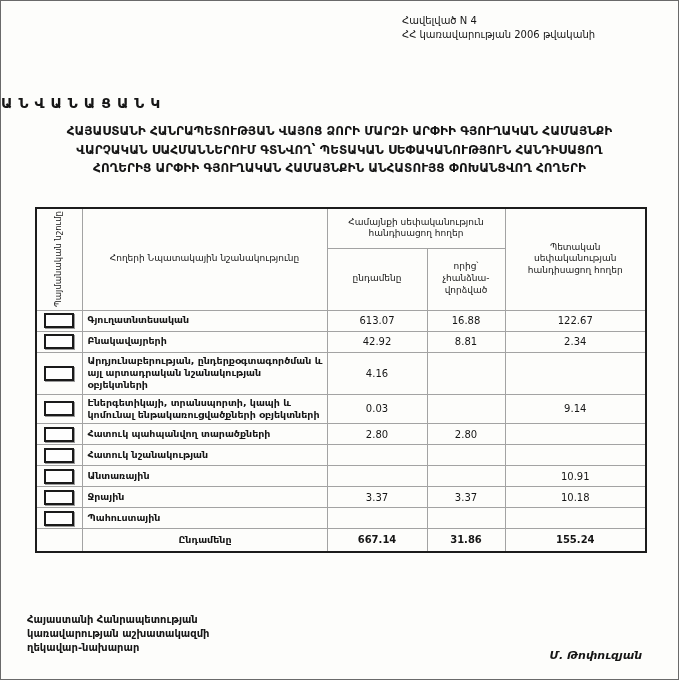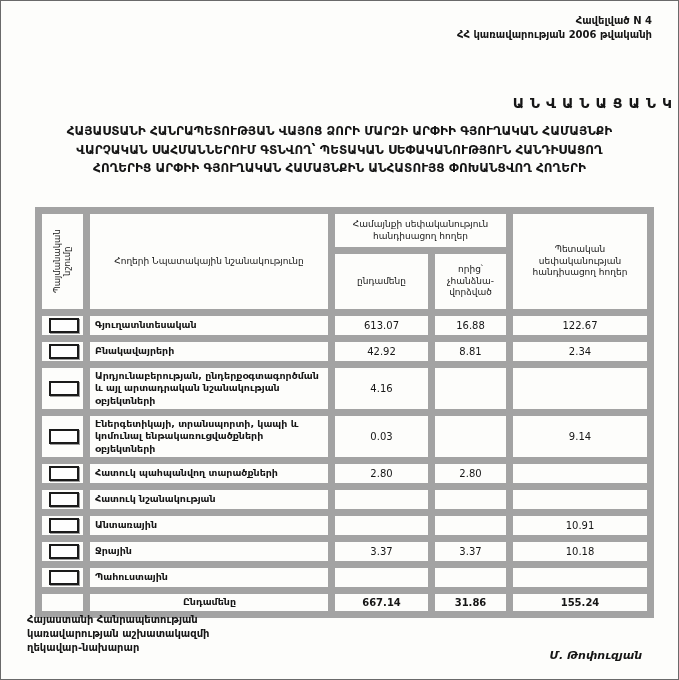--- a/index.html
+++ b/index.html
@@ -16,31 +16,31 @@
     box-sizing: border-box;
     background: #fdfdfb;
     border: 1px solid #6a6a6a;
     overflow: hidden;
   }
   .hdr {
     position: absolute;
     top: 13px;
     right: 26px;
     width: 250px;
-    text-align: right;
-    font-weight: bold;
+    text-align: left;
+    font-weight: normal;
     font-size: 10px;
     line-height: 1.4;
   }
   .title {
     position: absolute;
     top: 94px;
     left: 0;
     right: 0;
-    text-align: right;
+    text-align: left;
     font-size: 14px;
     font-weight: bold;
     letter-spacing: 6px;
   }
   .subtitle {
     position: absolute;
     top: 121px;
     left: 18px;
     right: 18px;
     text-align: center;
@@ -53,21 +53,21 @@
     top: 206px;
     left: 34px;
   }
   table {
     border-collapse: collapse;
     background: #fdfdfb;
     border: 2px solid #1c1c1c;
     table-layout: fixed;
   }
   th, td {
-    border: 7px solid #a3a3a3;
+    border: 1px solid #a3a3a3;
     padding: 2px 4px;
     box-sizing: border-box;
   }
   th {
     font-weight: normal;
     font-size: 9px;
     line-height: 1.3;
     text-align: center;
     vertical-align: middle;
   }

